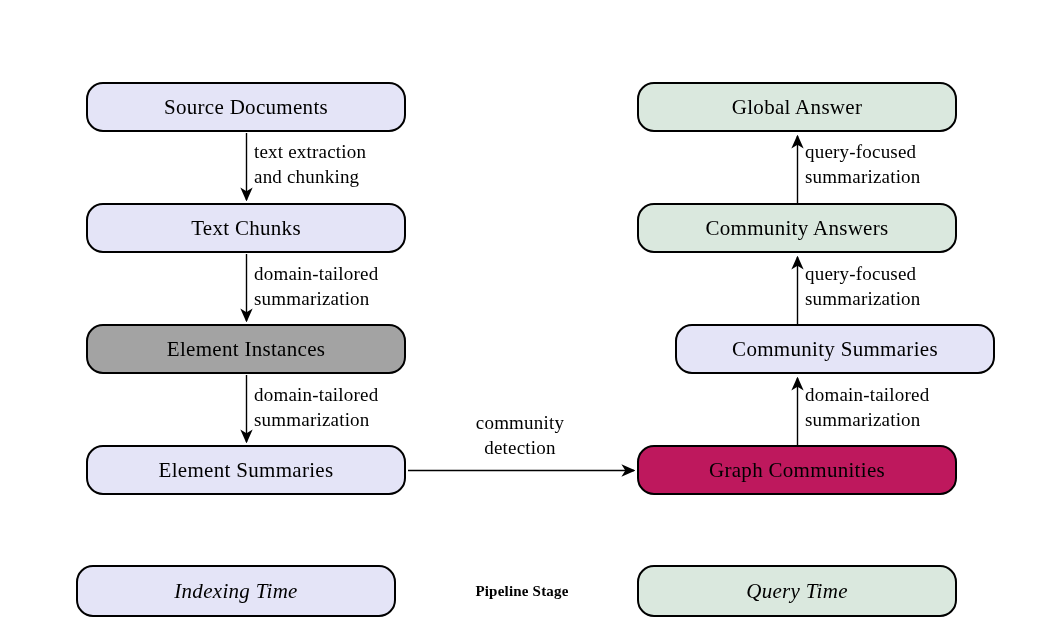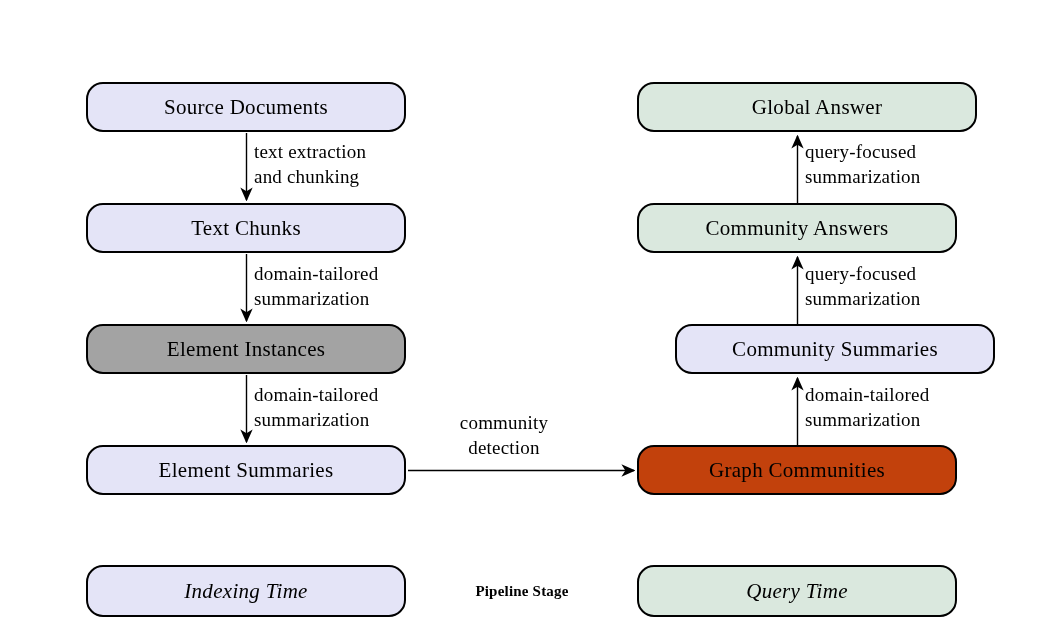--- a/index.html
+++ b/index.html
@@ -97,49 +97,49 @@
   <div class="node" style="left: 86px; top: 203px; background-color: rgb(228, 228, 247);">
     <span class="lbl">Text Chunks</span>
   </div>
   <div class="node" style="left: 86px; top: 324px; background-color: #a3a3a3;">
     <span class="lbl">Element Instances</span>
   </div>
   <div class="node" style="left: 86px; top: 445px; background-color: rgb(228, 228, 247); text-align: right;">
     <span class="lbl">Element Summaries</span>
   </div>
 
-  <div class="node" style="left: 637px; top: 82px; background-color: rgb(218, 232, 222); padding-left: 20px;">
+  <div class="node" style="left: 637px; top: 82px; background-color: rgb(218, 232, 222);">
     <span class="lbl">Global Answer</span>
   </div>
   <div class="node" style="left: 637px; top: 203px; background-color: rgb(218, 232, 222);">
     <span class="lbl">Community Answers</span>
   </div>
   <div class="node" style="left: 637px; top: 324px; background-color: rgb(228, 228, 247); margin-left: 38px;">
     <span class="lbl">Community Summaries</span>
   </div>
-  <div class="node" style="left: 637px; top: 445px; background-color: #c2410c;">
+  <div class="node" style="left: 637px; top: 445px; background-color: #be185d;">
     <span class="lbl">Graph Communities</span>
   </div>
 
   <div class="edge-label" style="left:254px; top:139px;">text extraction
 and chunking</div>
   <div class="edge-label" style="left:254px; top:261px;">domain-tailored
 summarization</div>
   <div class="edge-label" style="left:254px; top:382px;">domain-tailored
 summarization</div>
-  <div class="edge-label centered" style="left:404px; top:410px;">community
+  <div class="edge-label centered" style="left:420px; top:410px;">community
 detection</div>
   <div class="edge-label" style="left:805px; top:382px;">domain-tailored
 summarization</div>
   <div class="edge-label" style="left:805px; top:261px;">query-focused
 summarization</div>
   <div class="edge-label" style="left:805px; top:139px;">query-focused
 summarization</div>
 
-  <div class="node legend-box" style="left: 86px; top: 565px; background-color: rgb(228, 228, 247);">
+  <div class="node legend-box" style="left: 76px; top: 565px; background-color: rgb(228, 228, 247);">
     <span class="lbl">Indexing Time</span>
   </div>
   <div class="legend-stage">Pipeline Stage</div>
   <div class="node legend-box" style="left: 637px; top: 565px; background-color: rgb(218, 232, 222);">
     <span class="lbl">Query Time</span>
   </div>
 
 </div>
 
 </body></html>

